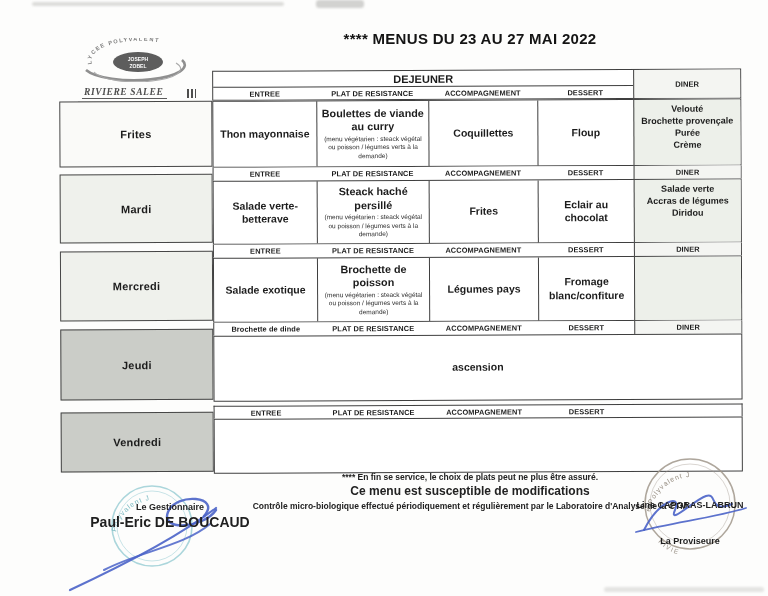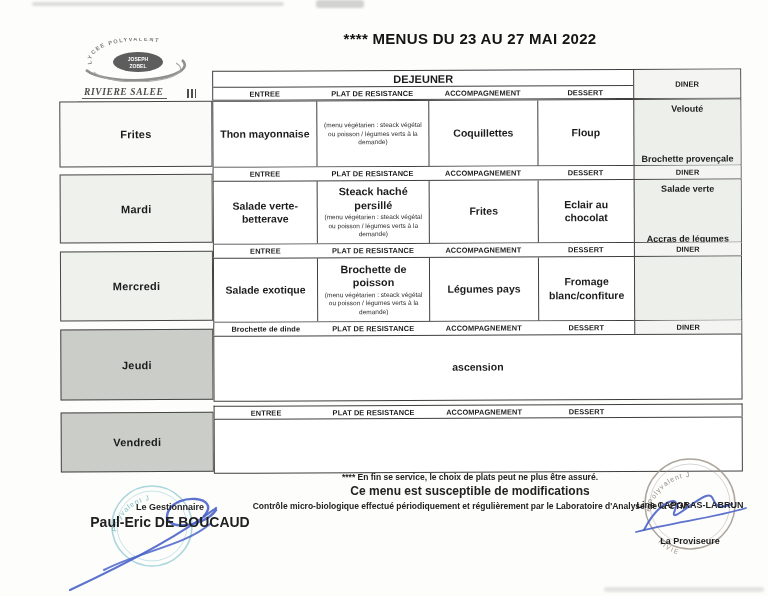--- a/index.html
+++ b/index.html
@@ -43,21 +43,21 @@
            font-size:11px;font-weight:bold;border-bottom:1.3px solid var(--border,#3f3f3f);}
   .hdr-sub{display:flex;height:12px;}
   .hdr-sub div, .strip > div{
      display:flex;align-items:center;justify-content:center;
      font-size:7.4px;font-weight:bold;letter-spacing:.1px;box-sizing:border-box;
   }
   .hdr-din{width:107px;display:flex;align-items:center;justify-content:center;
      font-size:7.6px;font-weight:bold;border-left:1.3px solid var(--border,#3f3f3f);
      background:#f4f5f2;box-sizing:border-box;}
 
-  .c-e{width:103px;} .c-p{width:112px;} .c-a{width:109px;text-align:center;} .c-d{width:96px;} .c-n{width:107px;gap:38px;}
+  .c-e{width:103px;} .c-p{width:112px;} .c-a{width:109px;text-align:center;} .c-d{width:96px;} .c-n{width:107px;}
 
   .band{display:flex;}
   .day-cell{
     width:153px;box-sizing:border-box;flex-shrink:0;
     border:1.5px solid #464646;
     display:flex;align-items:center;justify-content:center;
     font-size:11px;font-weight:bold;letter-spacing:.2px;
   }
   .day-lundi{background:#fafaf8;margin:0 0 1px 0;}
   .day-light{background:var(--day-light,#eff1ec);margin:6px 0 2px 0;}
@@ -151,20 +151,21 @@
       </div>
       <div class="hdr-din">DINER</div>
     </div>
 
     <div class="band">
       <div class="day-cell day-lundi">Frites</div>
       <div class="stack">
         <div class="mrow r-lundi">
           <div class="c-e">Thon mayonnaise</div>
           <div class="c-p">
+            <span class="plat-main">Boulettes de viande au curry</span>
             <span class="plat-note">(menu végétarien : steack végétal ou poisson / légumes verts à la demande)</span>
           </div>
           <div class="c-a">Coquillettes</div>
           <div class="c-d">Floup</div>
           <div class="c-n diner-cell">
             <span>Velouté</span>
             <span>Brochette provençale</span>
             <span>Purée</span>
             <span>Crème</span>
           </div>

